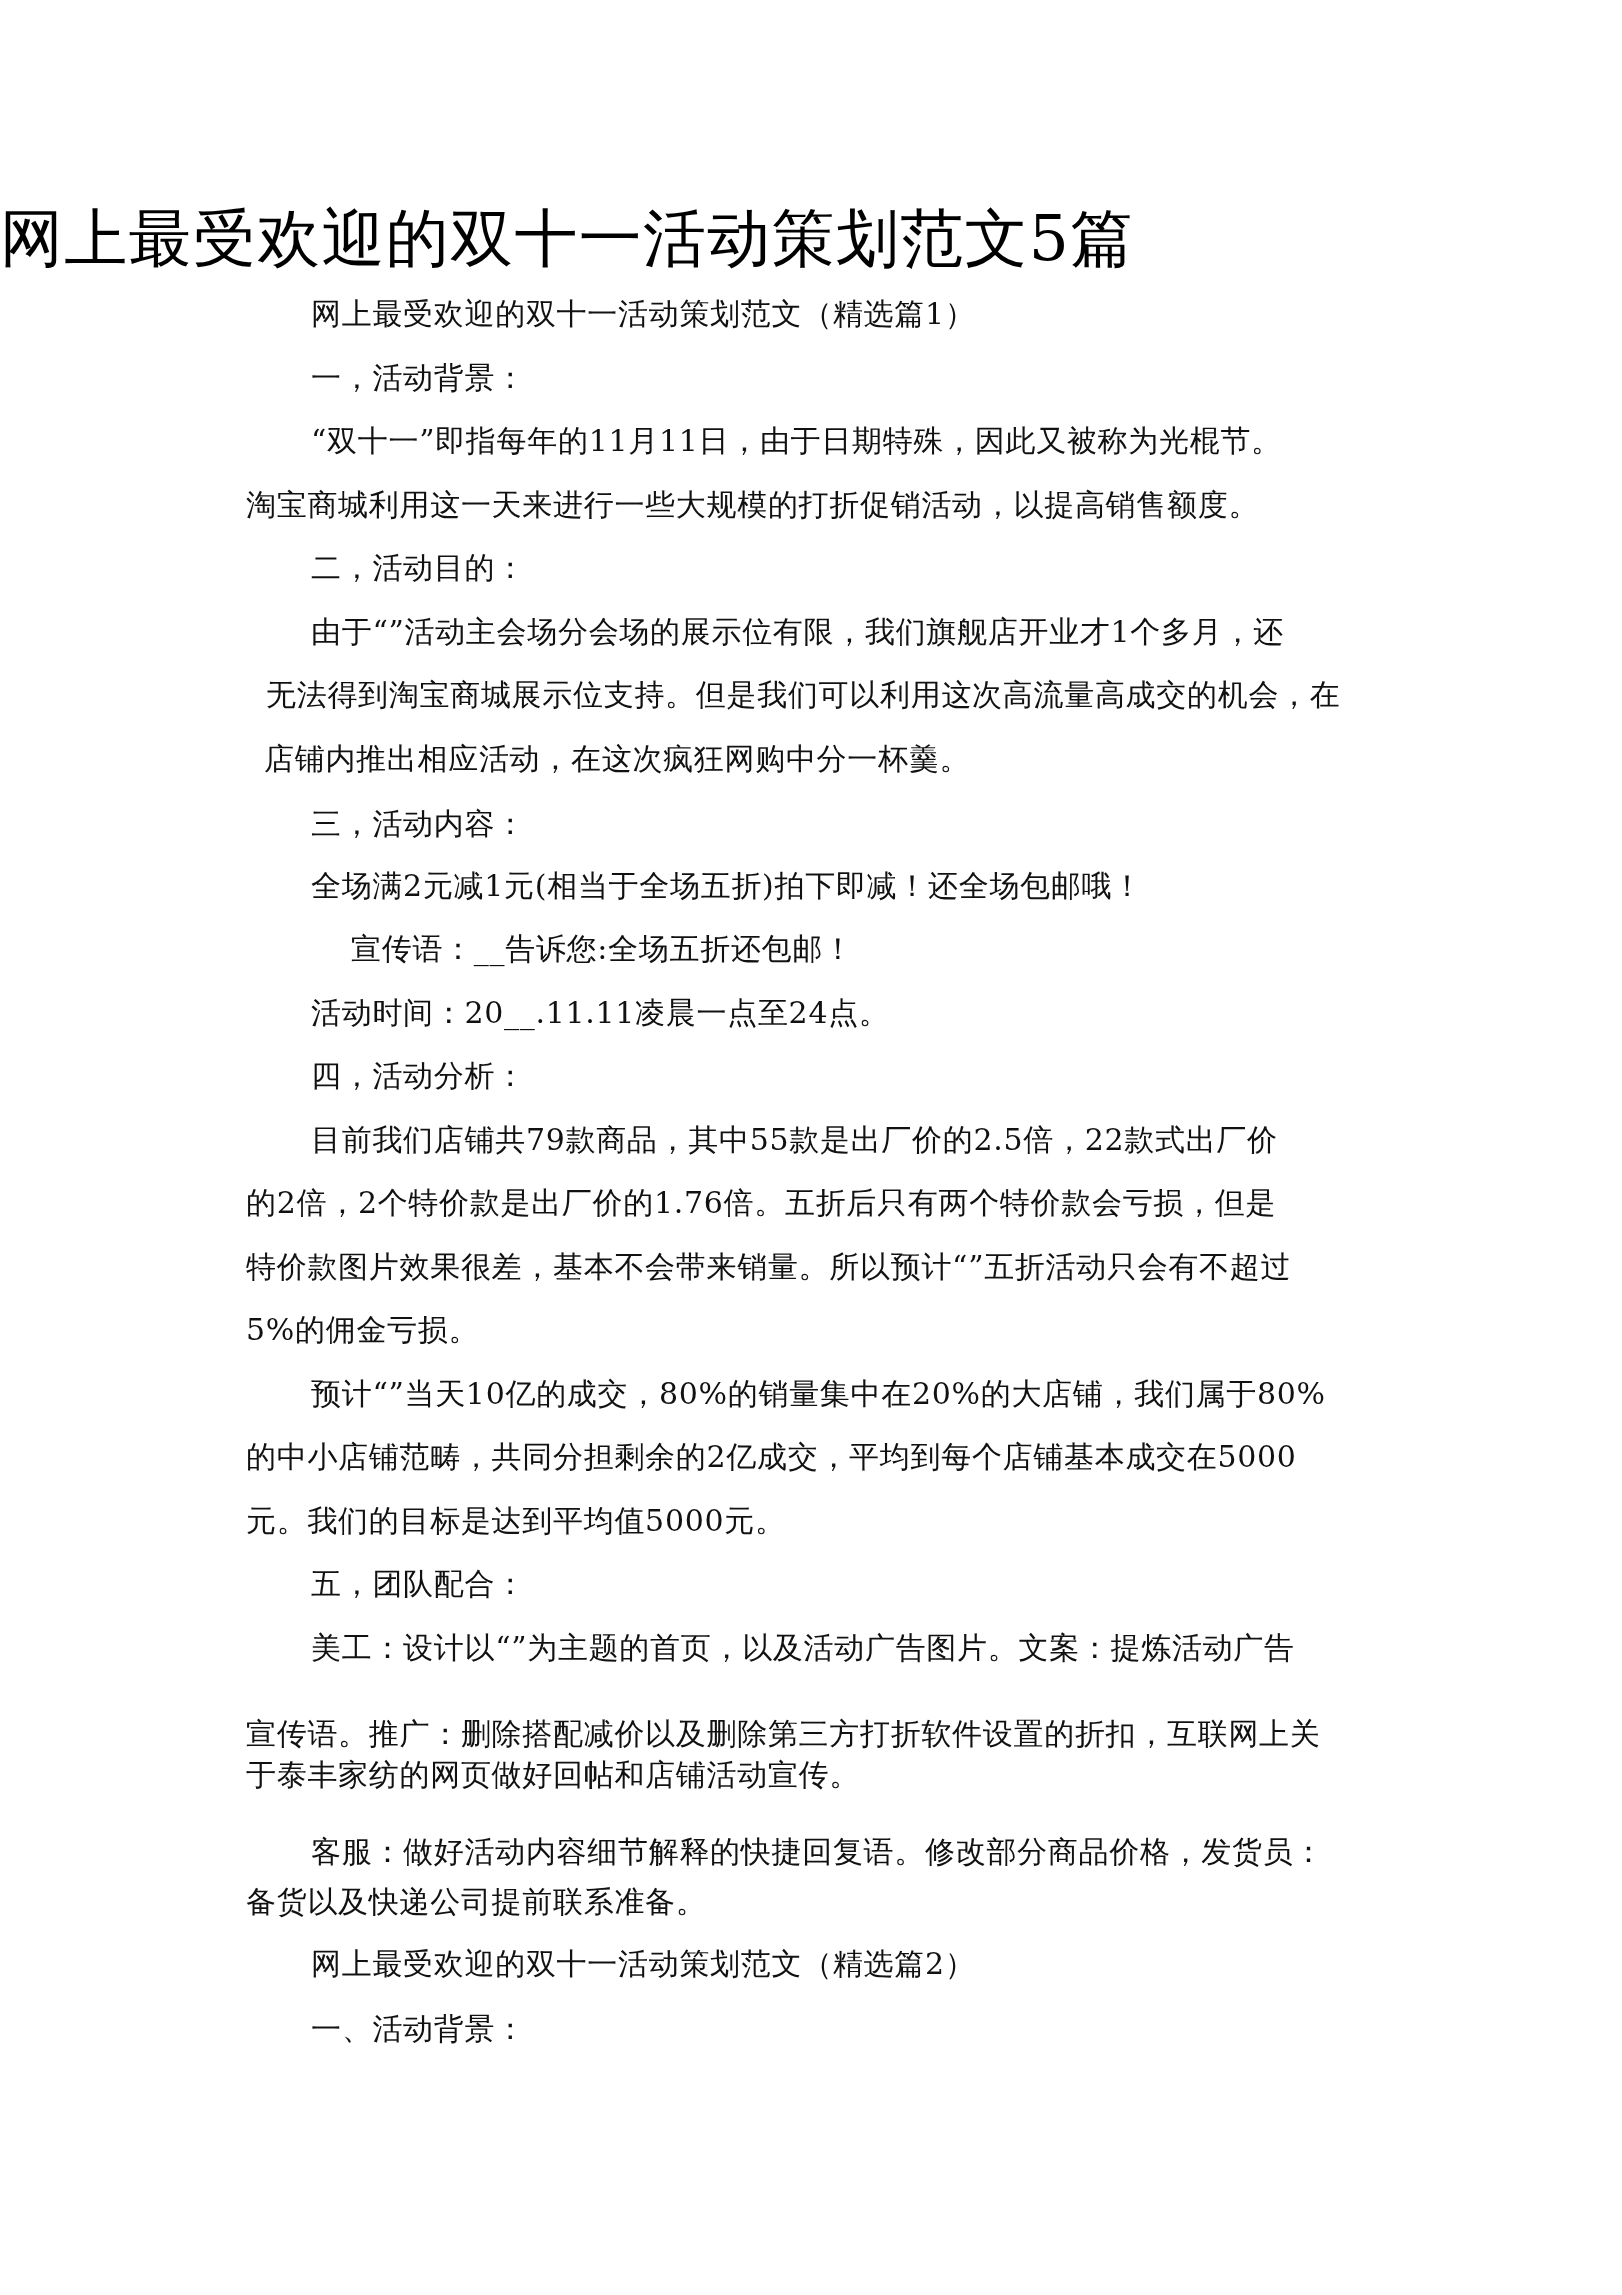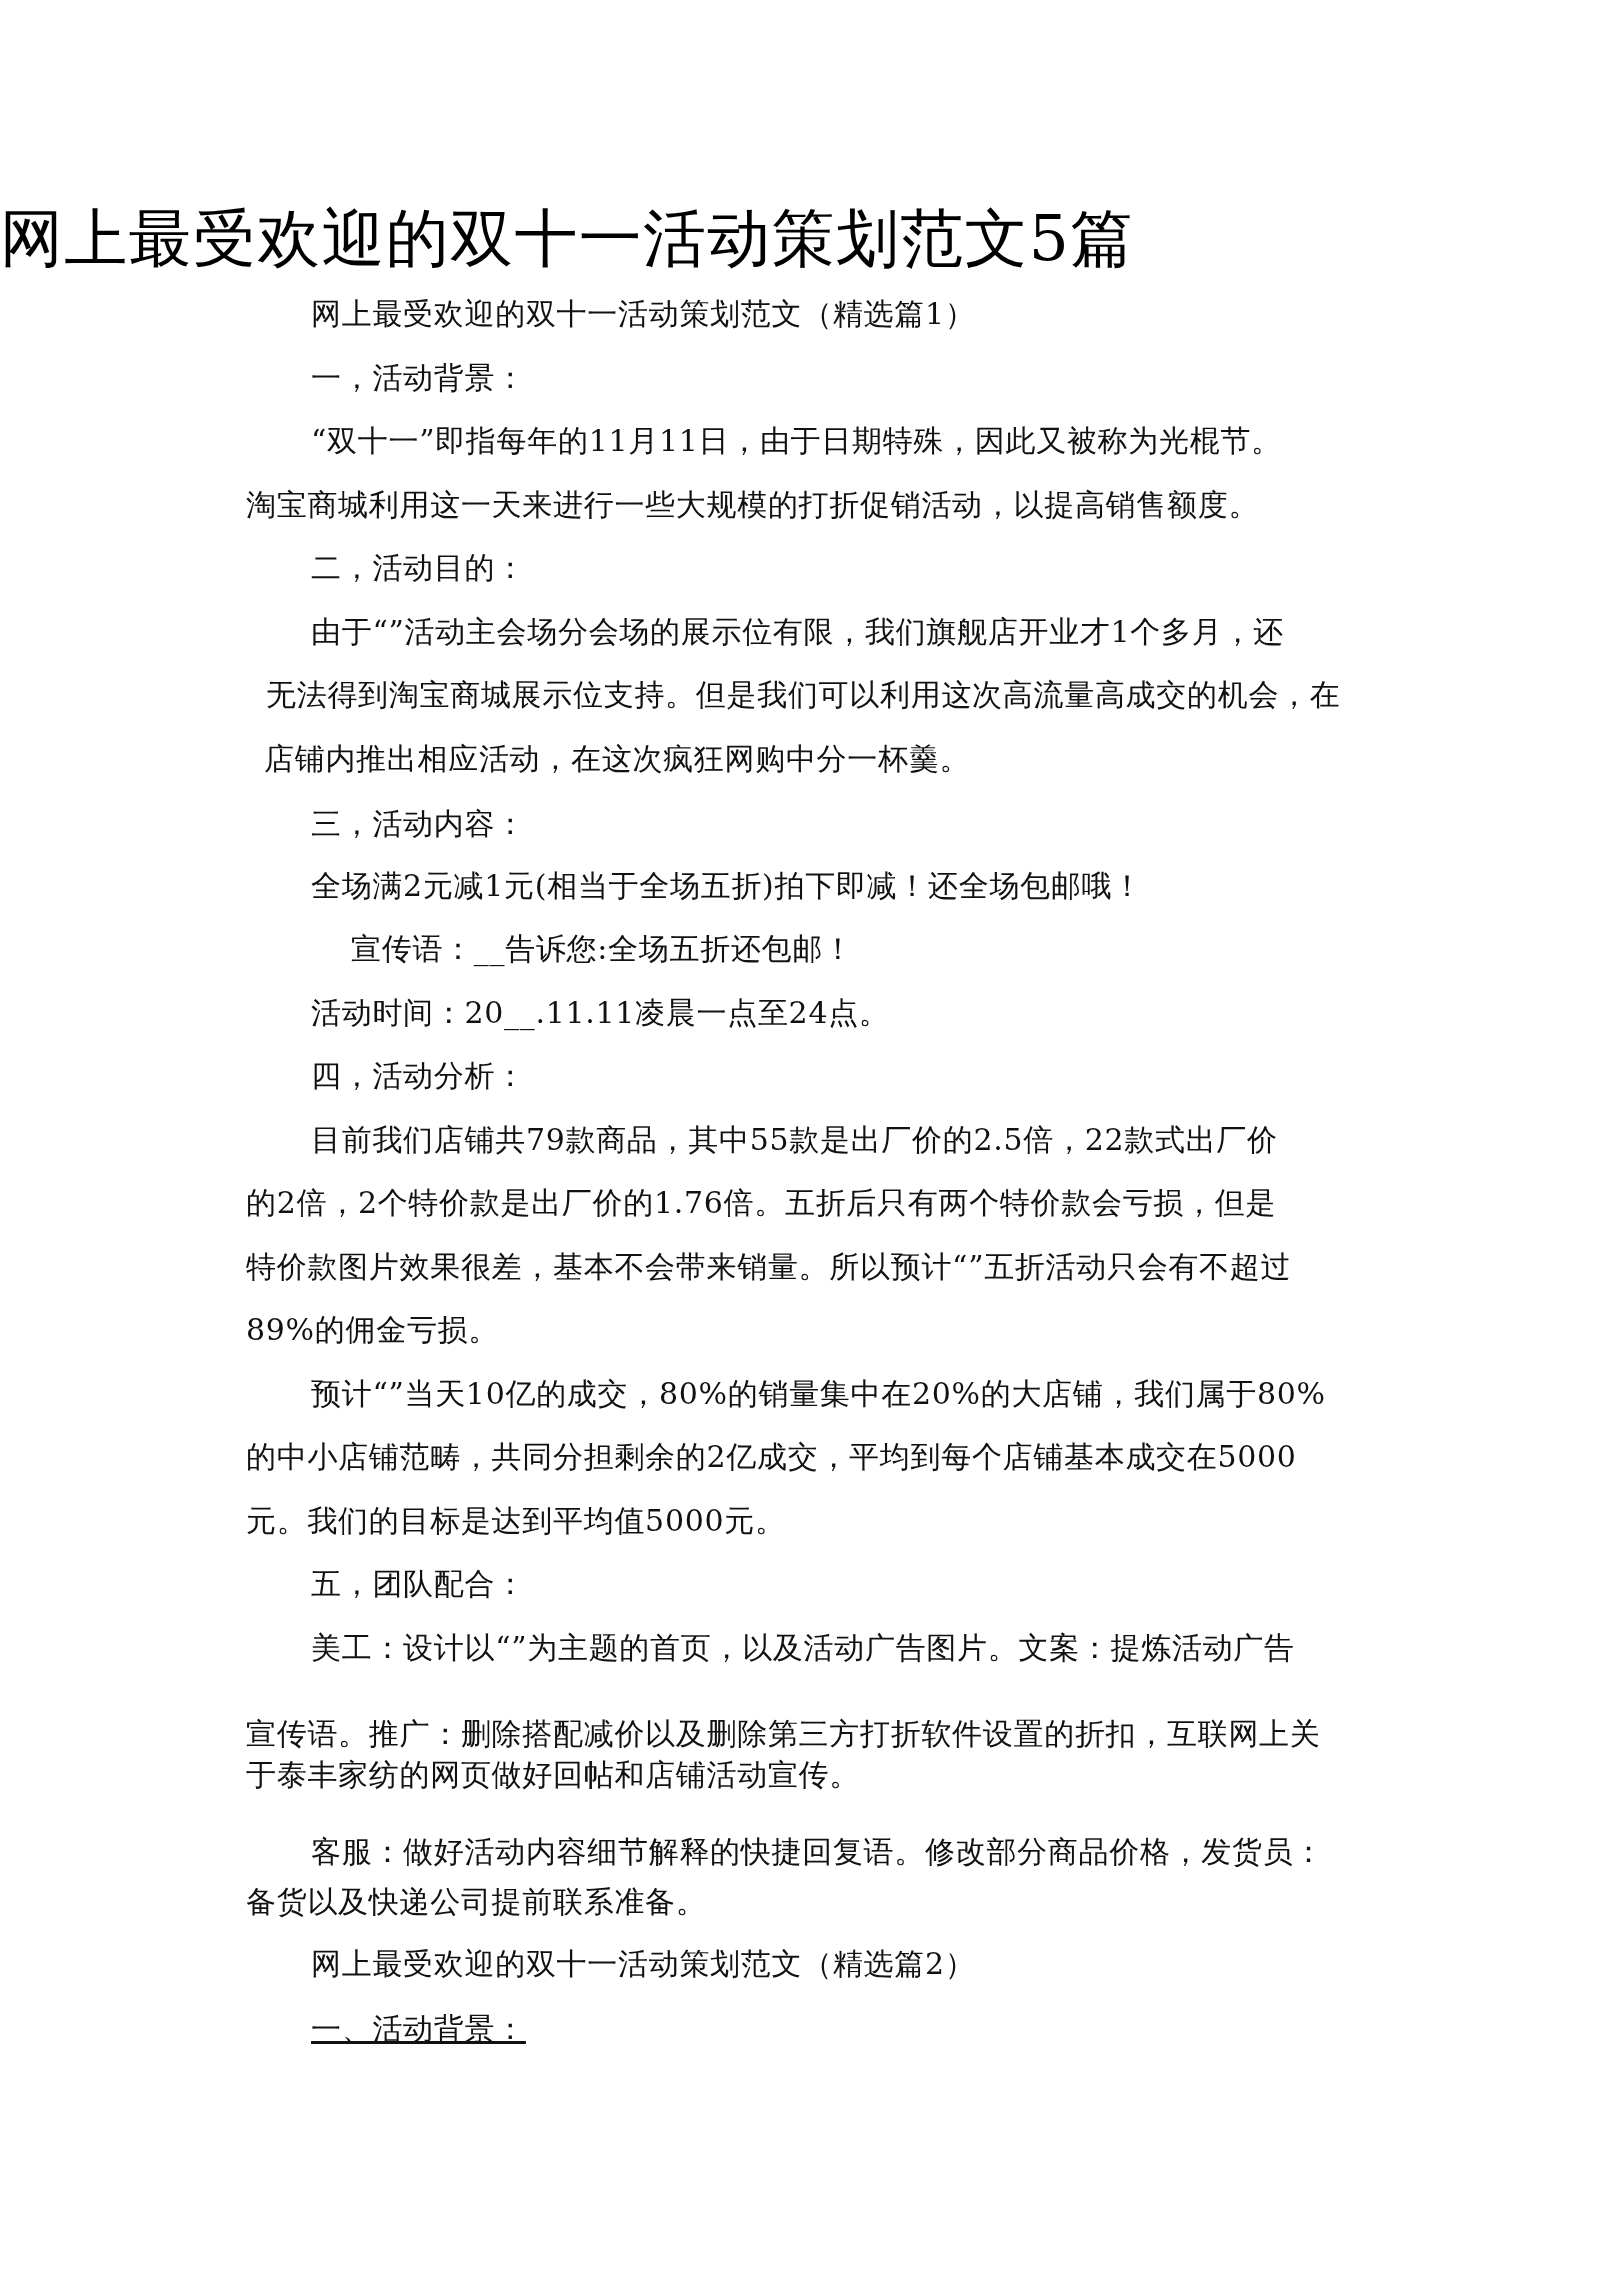--- a/index.html
+++ b/index.html
@@ -26,27 +26,27 @@
       <div class="line" style="top: 674px; margin-left: 20px;">无法得到淘宝商城展示位支持。但是我们可以利用这次高流量高成交的机会，在</div>
       <div class="line" style="top: 738px; margin-left: 18px;">店铺内推出相应活动，在这次疯狂网购中分一杯羹。</div>
       <div class="line indent" style="top: 803px;">三，活动内容：</div>
       <div class="line indent" style="top: 865px;">全场满2元减1元(相当于全场五折)拍下即减！还全场包邮哦！</div>
       <div class="line indent" style="top: 928px; margin-left: 40px;">宣传语：__告诉您:全场五折还包邮！</div>
       <div class="line indent" style="top: 992px;">活动时间：20__.11.11凌晨一点至24点。</div>
       <div class="line indent" style="top: 1055px;">四，活动分析：</div>
       <div class="line indent" style="top: 1119px;">目前我们店铺共79款商品，其中55款是出厂价的2.5倍，22款式出厂价</div>
       <div class="line" style="top: 1182px;">的2倍，2个特价款是出厂价的1.76倍。五折后只有两个特价款会亏损，但是</div>
       <div class="line" style="top: 1246px;">特价款图片效果很差，基本不会带来销量。所以预计“”五折活动只会有不超过</div>
-      <div class="line" style="top: 1309px;">89%的佣金亏损。</div>
+      <div class="line" style="top: 1309px;">5%的佣金亏损。</div>
       <div class="line indent" style="top: 1373px;">预计“”当天10亿的成交，80%的销量集中在20%的大店铺，我们属于80%</div>
       <div class="line" style="top: 1436px;">的中小店铺范畴，共同分担剩余的2亿成交，平均到每个店铺基本成交在5000</div>
       <div class="line" style="top: 1500px;">元。我们的目标是达到平均值5000元。</div>
       <div class="line indent" style="top: 1563px;">五，团队配合：</div>
       <div class="line indent" style="top: 1627px;">美工：设计以“”为主题的首页，以及活动广告图片。文案：提炼活动广告</div>
       <div class="line" style="top: 1713px;">宣传语。推广：删除搭配减价以及删除第三方打折软件设置的折扣，互联网上关</div>
       <div class="line" style="top: 1754px;">于泰丰家纺的网页做好回帖和店铺活动宣传。</div>
       <div class="line indent" style="top: 1817px; margin-top: 14px;">客服：做好活动内容细节解释的快捷回复语。修改部分商品价格，发货员：</div>
       <div class="line" style="top: 1881px;">备货以及快递公司提前联系准备。</div>
       <div class="line indent" style="top: 1943px;">网上最受欢迎的双十一活动策划范文（精选篇2）</div>
-      <div class="line indent" style="top: 2008px; text-decoration: underline;">一、活动背景：</div>
+      <div class="line indent" style="top: 2008px;">一、活动背景：</div>
     </div>
 </div>
 
 
 </body></html>

